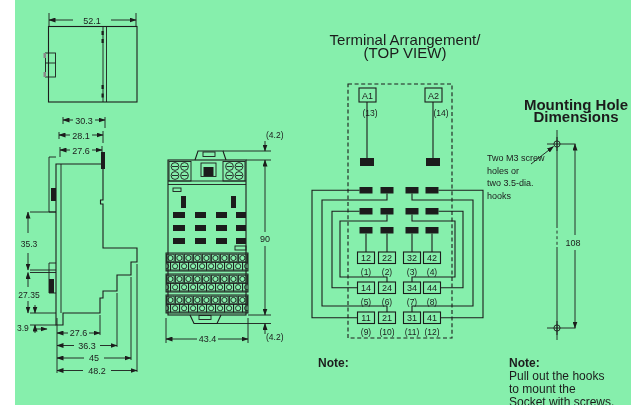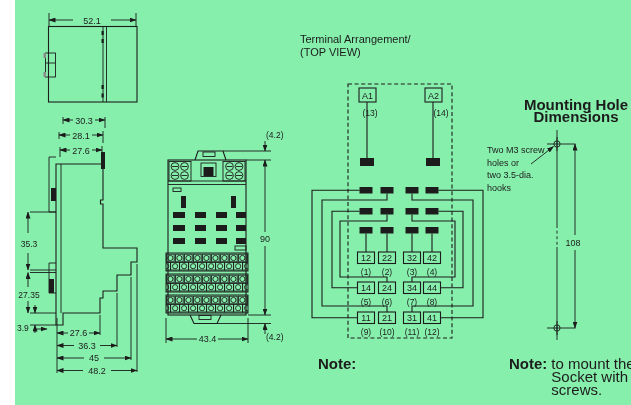--- a/index.html
+++ b/index.html
@@ -8,24 +8,24 @@
   #stage svg{position:absolute;overflow:visible;}
   svg{stroke-linecap:butt;}
   .ln{stroke:#1c1c1c;stroke-width:1.1;fill:none;}
   .thin{stroke:#1c1c1c;stroke-width:0.9;fill:none;}
   .blk{fill:#1c1c1c;stroke:none;}
   .dim{stroke:#1c1c1c;stroke-width:0.9;fill:none;}
   text{fill:#1c1c1c;font-family:"Liberation Sans",sans-serif;}
   .t9{font-size:9px;} .t8{font-size:8.5px;} .tb{font-size:9px;}
   .tc{text-anchor:middle;}
   .abs{position:absolute;}
-  .title{font-size:11px;line-height:13px;}
+  .title{font-size:15px;line-height:13px;text-align:center;}
   .mtitle{font-size:15px;line-height:12px;font-weight:bold;text-align:center;}
   .callout{font-size:9px;line-height:12.5px;}
-  .note{display:flex;font-size:15px;line-height:13px;}
+  .note{display:flex;font-size:12px;line-height:13px;flex-direction:column;}
   .note .lbl{font-weight:bold;margin-right:4px;white-space:nowrap;}
 </style>
 </head>
 <body>
 
 <div id="stage">
 
   <svg style="left:0;top:0" width="140" height="110" viewBox="0 0 140 110">
     <defs>
       <marker id="a1" markerWidth="7" markerHeight="5" refX="6.5" refY="2.5" orient="auto-start-reverse" markerUnits="userSpaceOnUse">
@@ -297,31 +297,32 @@
       <circle class="thin" cx="72" cy="233" r="3.1" fill="#fff"></circle>
     </g>
     <g>
       <path class="dim" d="M90,140 V49" marker-end="url(#a5)"></path>
       <path class="dim" d="M90,155 V233" marker-end="url(#a5)"></path>
       <text class="t9 tc" x="88" y="151">108</text>
     </g>
     <path class="dim" d="M46,69 L68.5,51.5" marker-end="url(#a5)"></path>
   </svg>
 
-  <div class="abs callout" style="left:472px;top:144px;width:70px">
+  <div class="abs callout" style="left:472px;top:152px;width:70px">
     <div>Two M3 screw</div>
     <div>holes or</div>
     <div>two 3.5-dia.</div>
     <div>hooks</div>
   </div>
 
   <div class="abs note" style="left:303px;top:357px">
     <span class="lbl">Note:</span>
   </div>
   <div class="abs note" style="left:494px;top:357px">
     <span class="lbl">Note:</span>
     <div>
+      <div>Pull out the hooks</div>
       <div>to mount the</div>
       <div>Socket with screws.</div>
     </div>
   </div>
 
 </div>
 
 </body></html>

